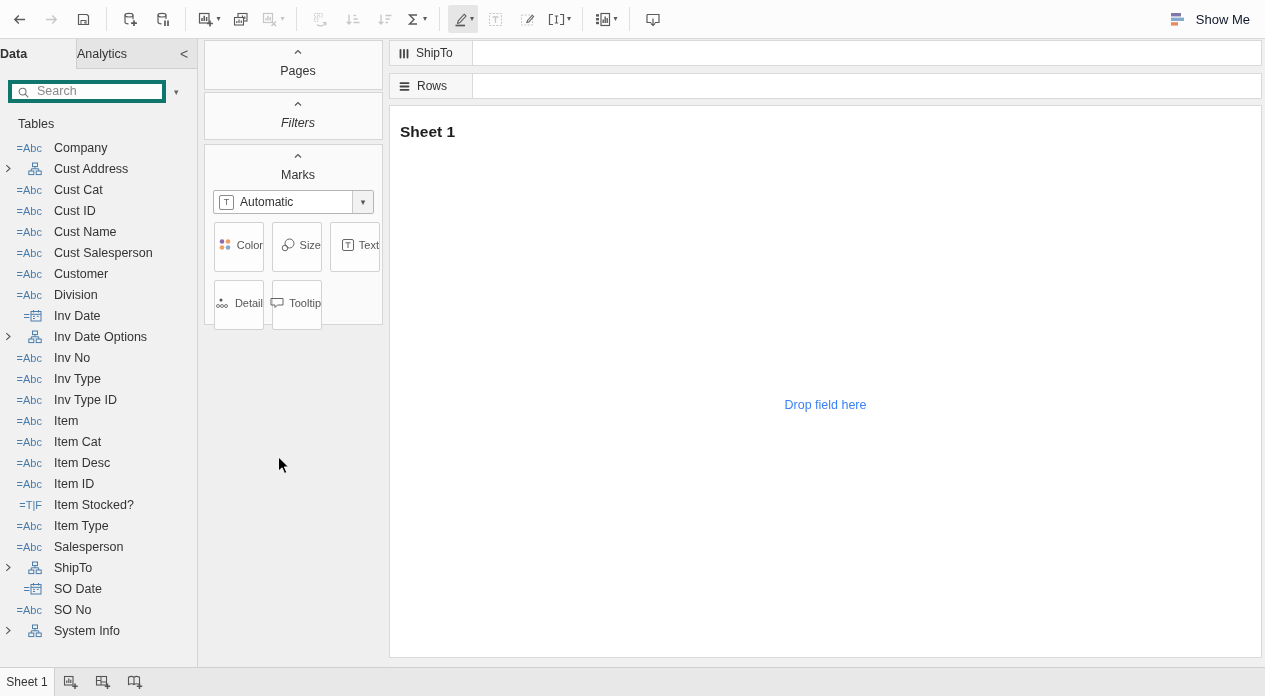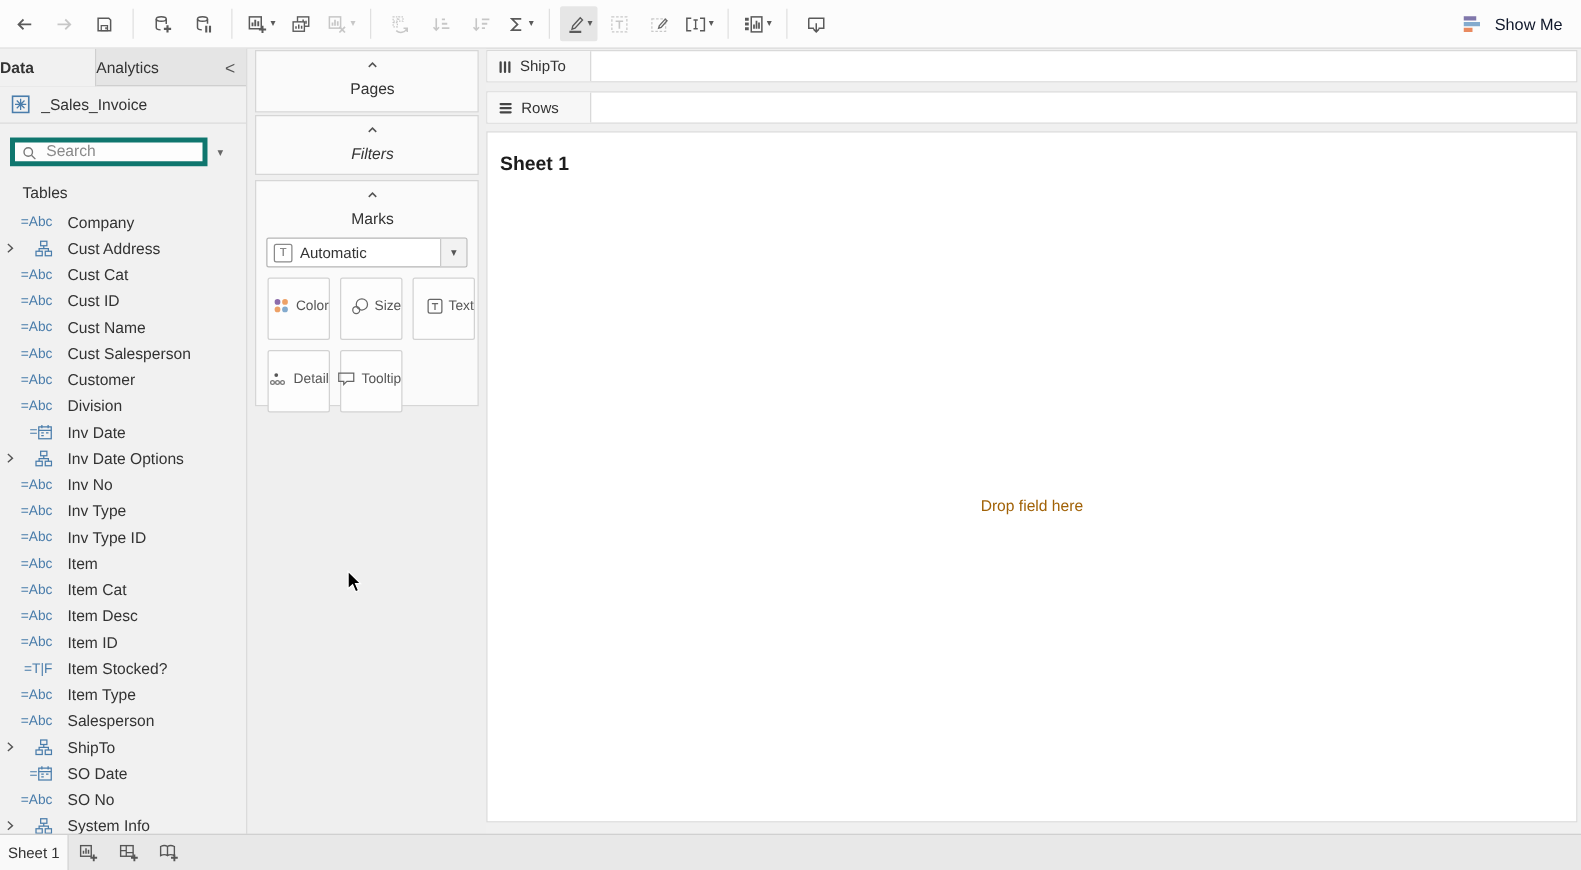--- a/index.html
+++ b/index.html
@@ -78,21 +78,21 @@
   .shelf.columns{top:1px;}
   .shelf.rows{top:34px;}
   .shelf-label{width:83px;background:#f7f7f7;border-right:1px solid #d9d9d9;display:flex;
                align-items:center;gap:6px;padding-left:8px;font-size:12px;color:#333;
                box-sizing:border-box;}
   .shelf-area{flex:1;}
   .sheet{position:absolute;left:0;right:0;top:66px;bottom:10px;background:#fff;
          border:1px solid #d9d9d9;}
   .sheet-title{position:absolute;top:17px;left:10px;font-size:15.5px;font-weight:bold;color:#1d1d1d;}
   .drop-hint{position:absolute;top:292px;left:0;right:0;text-align:center;font-size:12.5px;
-             color:#a16207;}
+             color:#3b82f6;}
 
   
   .tabbar{position:absolute;left:0;right:0;bottom:0;height:28px;background:#e8e8e8;
           border-top:1px solid #d0d0d0;display:flex;align-items:stretch;}
   .sheet-tab{width:54px;background:#f9f9f9;border-right:1px solid #cfcfcf;display:flex;
              align-items:center;justify-content:center;font-size:12px;color:#333;}
   .tabbar-btn{width:32px;display:flex;align-items:center;justify-content:center;color:#555;}
 
   .cursor{position:absolute;left:277px;top:456px;pointer-events:none;}
 </style>
@@ -245,29 +245,20 @@
 
   <div class="data-panel">
     <div class="tabs">
       <div class="tab active">
         <span>Data</span>
       </div>
       <div class="tab analytics">
         <span>Analytics</span>
       </div>
       <div class="collapse">&lt;</div>
-    </div>
-    <div class="ds-row">
-      <span class="ds-icon">
-        <svg width="15" height="15" viewBox="0 0 15 15">
-          <rect x="1" y="1" width="13" height="13" fill="none" stroke="currentColor" stroke-width="1.3"></rect>
-          <path d="M7.5 3 V12 M3 7.5 H12 M4.4 4.4 L10.6 10.6 M10.6 4.4 L4.4 10.6" stroke="currentColor" stroke-width="1" fill="none"></path>
-        </svg>
-      </span>
-      <span>_Sales_Invoice</span>
     </div>
     <div class="search-row">
       <div class="search-box">
         <svg width="13" height="13" viewBox="0 0 13 13">
           <circle cx="5.6" cy="5.6" r="3.4" fill="none" stroke="#777" stroke-width="1.1"></circle>
           <path d="M8.2 8.2 L11.3 11.3" stroke="#777" stroke-width="1.1"></path>
         </svg>
         <input placeholder="Search" style="">
       </div>
       <span class="sdrop">▾</span>

